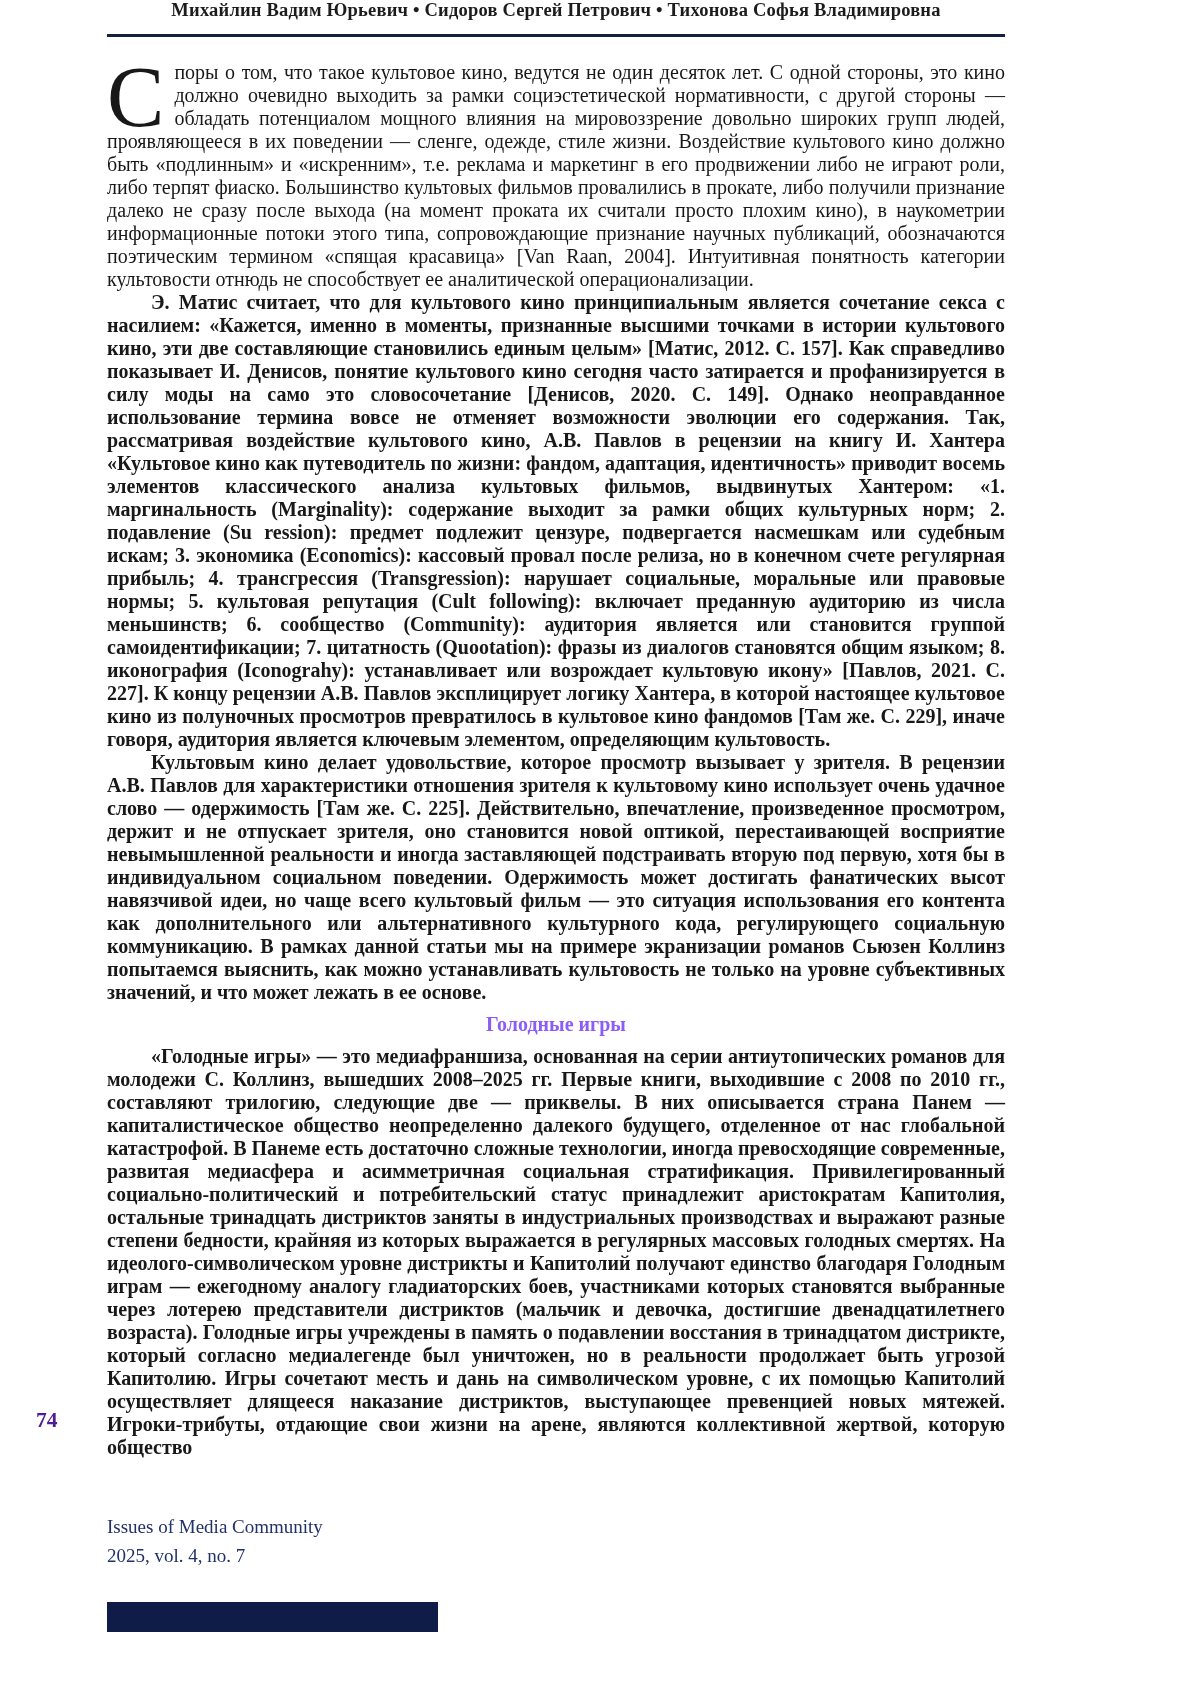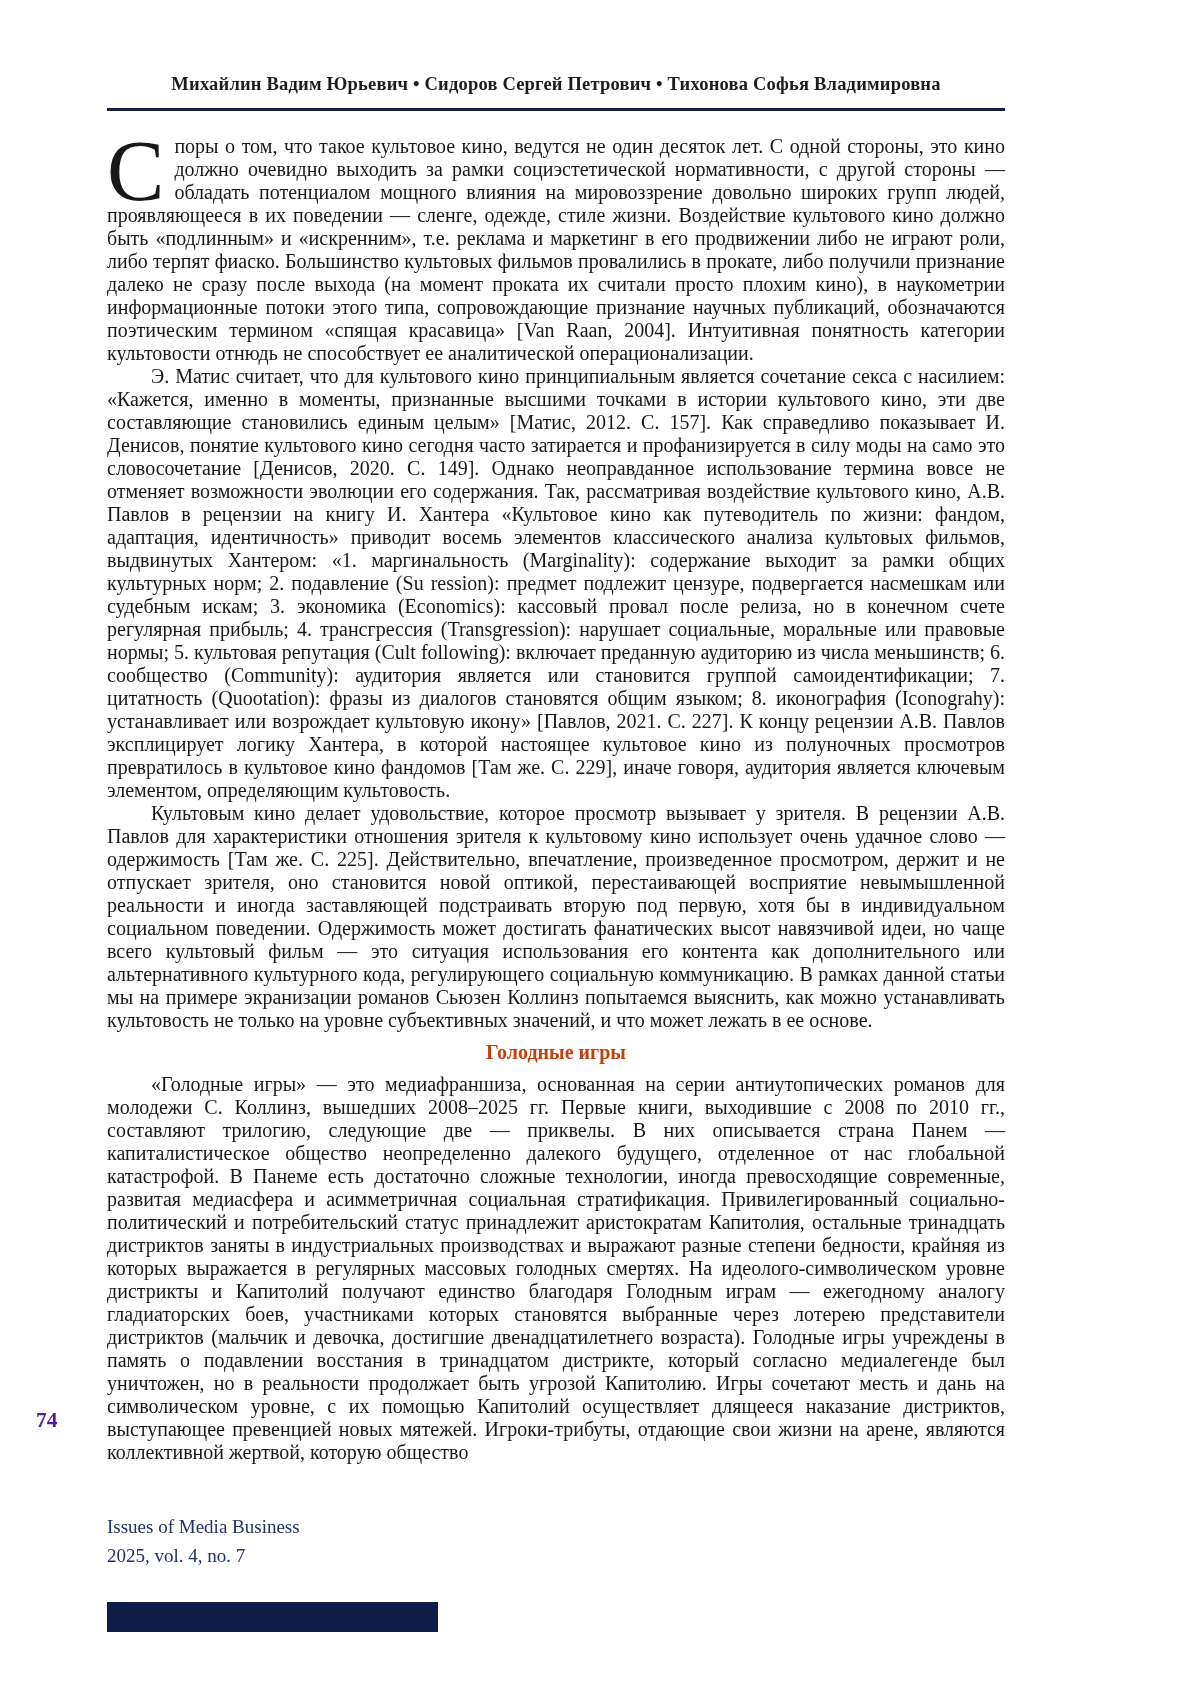--- a/index.html
+++ b/index.html
@@ -16,51 +16,50 @@
   .content {
     position: absolute;
     left: 107px;
     top: 0;
     width: 898px;
   }
   .authors {
     text-align: center;
     font-weight: bold;
     font-size: 18.5px;
-    padding-top: 74px;
     letter-spacing: 0.2px;
     color: #1c1c1c;
   }
   .header-rule {
     height: 3px;
     background: var(--navy-rule, #15203f);
     margin-top: 13px;
     margin-bottom: 24px;
   }
   .body-text p {
     font-size: 20px;
     line-height: 23px;
     text-align: justify;
     color: var(--text, #181818);
   }
-  .body-text p.indent { text-indent: 44px; }
+  .body-text p.indent { text-indent: 44px; font-weight: bold; }
   .dropcap {
     float: left;
     font-size: 86px;
     line-height: 66px;
     padding: 3px 10px 0 0;
     color: var(--text, #181818);
   }
   .section-heading {
     text-align: center;
     font-weight: bold;
     font-size: 20px;
     line-height: 23px;
     margin: 9px 0 9px 0;
-    color: #c2410c;
+    color: #8b5cf6;
   }
   .page-number {
     position: absolute;
     left: 36px;
     top: 1408px;
     font-weight: bold;
     font-size: 21.5px;
     color: #4c1d95;
   }
   .footer {
@@ -100,17 +99,17 @@
     <h2 class="section-heading">Голодные игры</h2>
 
     <p class="indent">«Голодные игры» — это медиафраншиза, основанная на серии антиутопических романов для молодежи С. Коллинз, вышедших 2008–2025 гг. Первые книги, выходившие с 2008 по 2010 гг., составляют трилогию, следующие две — приквелы. В них описывается страна Панем — капиталистическое общество неопределенно далекого будущего, отделенное от нас глобальной катастрофой. В Панеме есть достаточно сложные технологии, иногда превосходящие современные, развитая медиасфера и асимметричная социальная стратификация. Привилегированный социально-политический и потребительский статус принадлежит аристократам Капитолия, остальные тринадцать дистриктов заняты в индустриальных производствах и выражают разные степени бедности, крайняя из которых выражается в регулярных массовых голодных смертях. На идеолого-символическом уровне дистрикты и Капитолий получают единство благодаря Голодным играм — ежегодному аналогу гладиаторских боев, участниками которых становятся выбранные через лотерею представители дистриктов (мальчик и девочка, достигшие двенадцатилетнего возраста). Голодные игры учреждены в память о подавлении восстания в тринадцатом дистрикте, который согласно медиалегенде был уничтожен, но в реальности продолжает быть угрозой Капитолию. Игры сочетают месть и дань на символическом уровне, с их помощью Капитолий осуществляет длящееся наказание дистриктов, выступающее превенцией новых мятежей. Игроки-трибуты, отдающие свои жизни на арене, являются коллективной жертвой, которую общество</p>
 
   </div>
 </div>
 
 <div class="page-number">74</div>
 
 <div class="footer">
-  <div>Issues of Media Business</div>
+  <div>Issues of Media Community</div>
   <div>2025, vol. 4, no. 7</div>
 </div>
 
 <div class="footer-bar"></div>
 
 </body></html>

